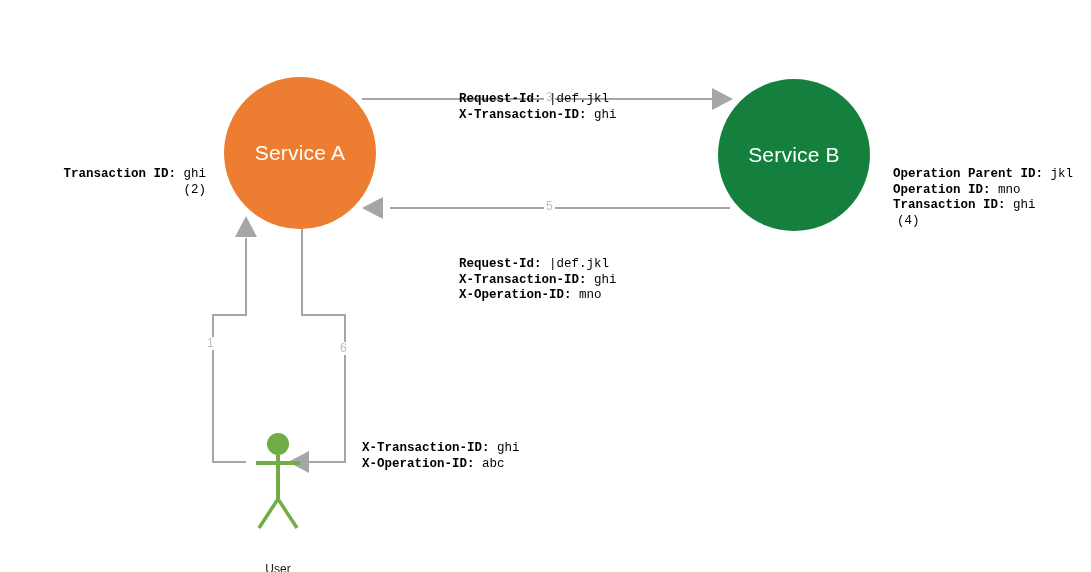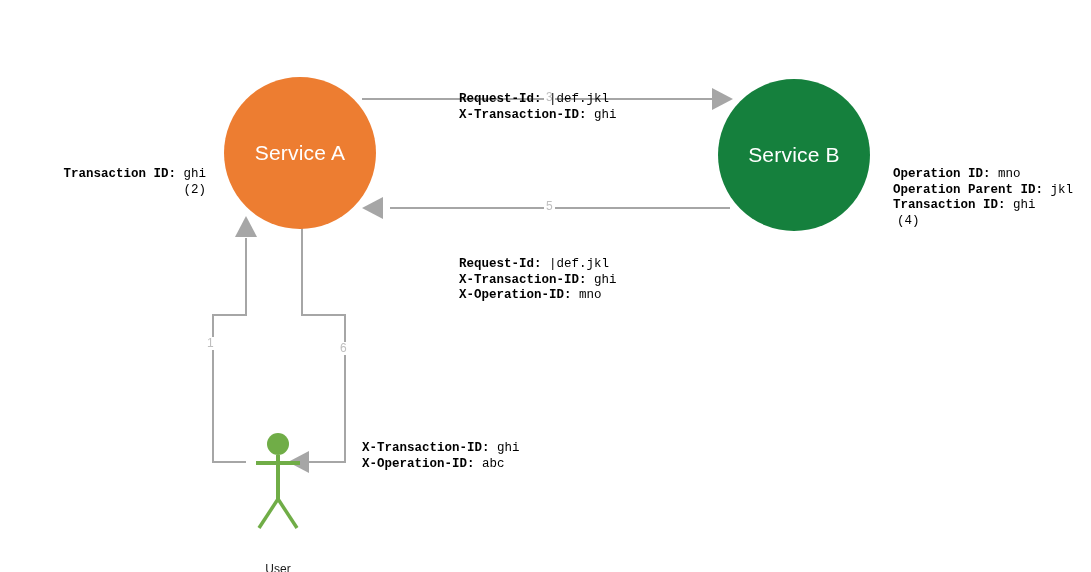--- a/index.html
+++ b/index.html
@@ -199,28 +199,28 @@
   <div id="label-service-a-meta" class="mono-block">
     <div>
       <span class="lbl">Transaction ID:</span>
       <span class="val">ghi</span>
     </div>
     <div class="seq">(2)</div>
   </div>
 
   <div id="label-service-b-meta" class="mono-block">
     <div>
+      <span class="lbl">Operation Parent ID:</span>
+      <span class="val">jkl</span>
+    </div>
+    <div>
       <span class="lbl">Operation ID:</span>
       <span class="val">mno</span>
     </div>
     <div>
-      <span class="lbl">Operation Parent ID:</span>
-      <span class="val">jkl</span>
-    </div>
-    <div>
       <span class="lbl">Transaction ID:</span>
       <span class="val">ghi</span>
     </div>
     <div class="seq" style="padding-left:4px;">(4)</div>
   </div>
 
   <div id="label-req-a-to-b" class="mono-block">
     <div>
       <span class="lbl">Request-Id:</span>
       <span class="val">|def.jkl</span>

